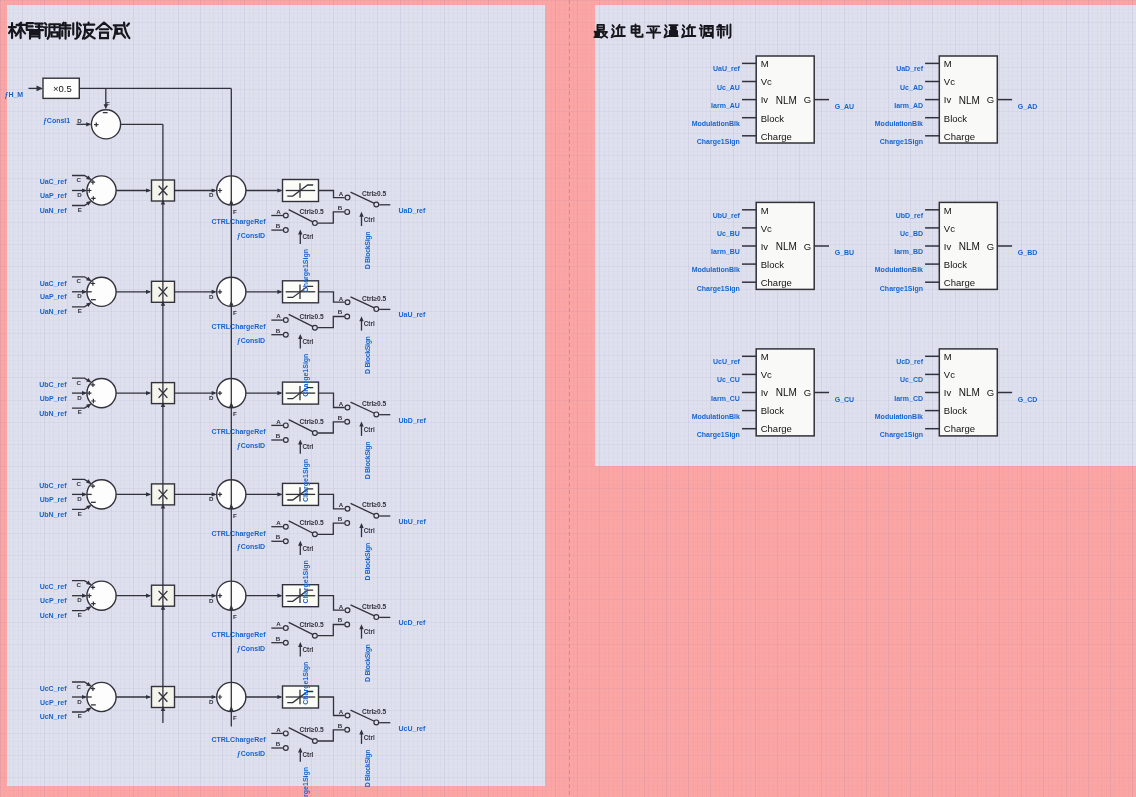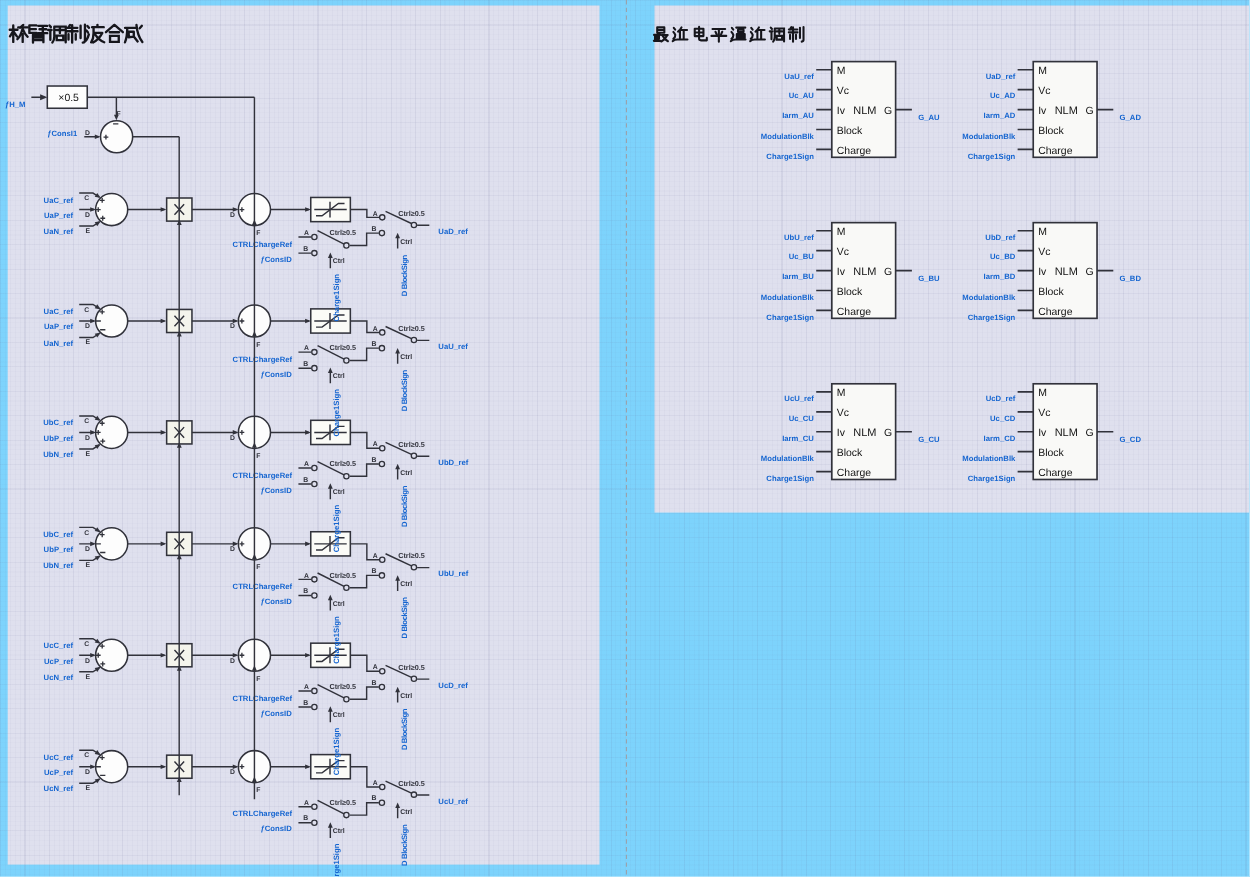--- a/index.html
+++ b/index.html
@@ -1,14 +1,14 @@
 <!DOCTYPE html>
 <html><head><meta charset="utf-8"><style>
 html,body{margin:0;padding:0;}
-#page{position:relative;width:1136px;height:797px;background:#7dd3fc;overflow:hidden;
+#page{position:relative;width:1136px;height:797px;background:#fca5a5;overflow:hidden;
   font-family:"Liberation Sans",sans-serif;}
 .region{position:absolute;background:#dfe0ee;}
 #grid{position:absolute;left:0;top:0;width:1136px;height:797px;
  background-image:
   repeating-linear-gradient(to right, rgba(90,92,140,0.062) 0 1px, transparent 1px 22.2px),
   repeating-linear-gradient(to bottom, rgba(90,92,140,0.048) 0 1px, transparent 1px 22.2px),
   repeating-linear-gradient(to right, rgba(100,102,150,0.038) 0 1px, transparent 1px 4.44px),
   repeating-linear-gradient(to bottom, rgba(100,102,150,0.024) 0 1px, transparent 1px 4.44px);}
 </style></head><body>
 <div id="page">

